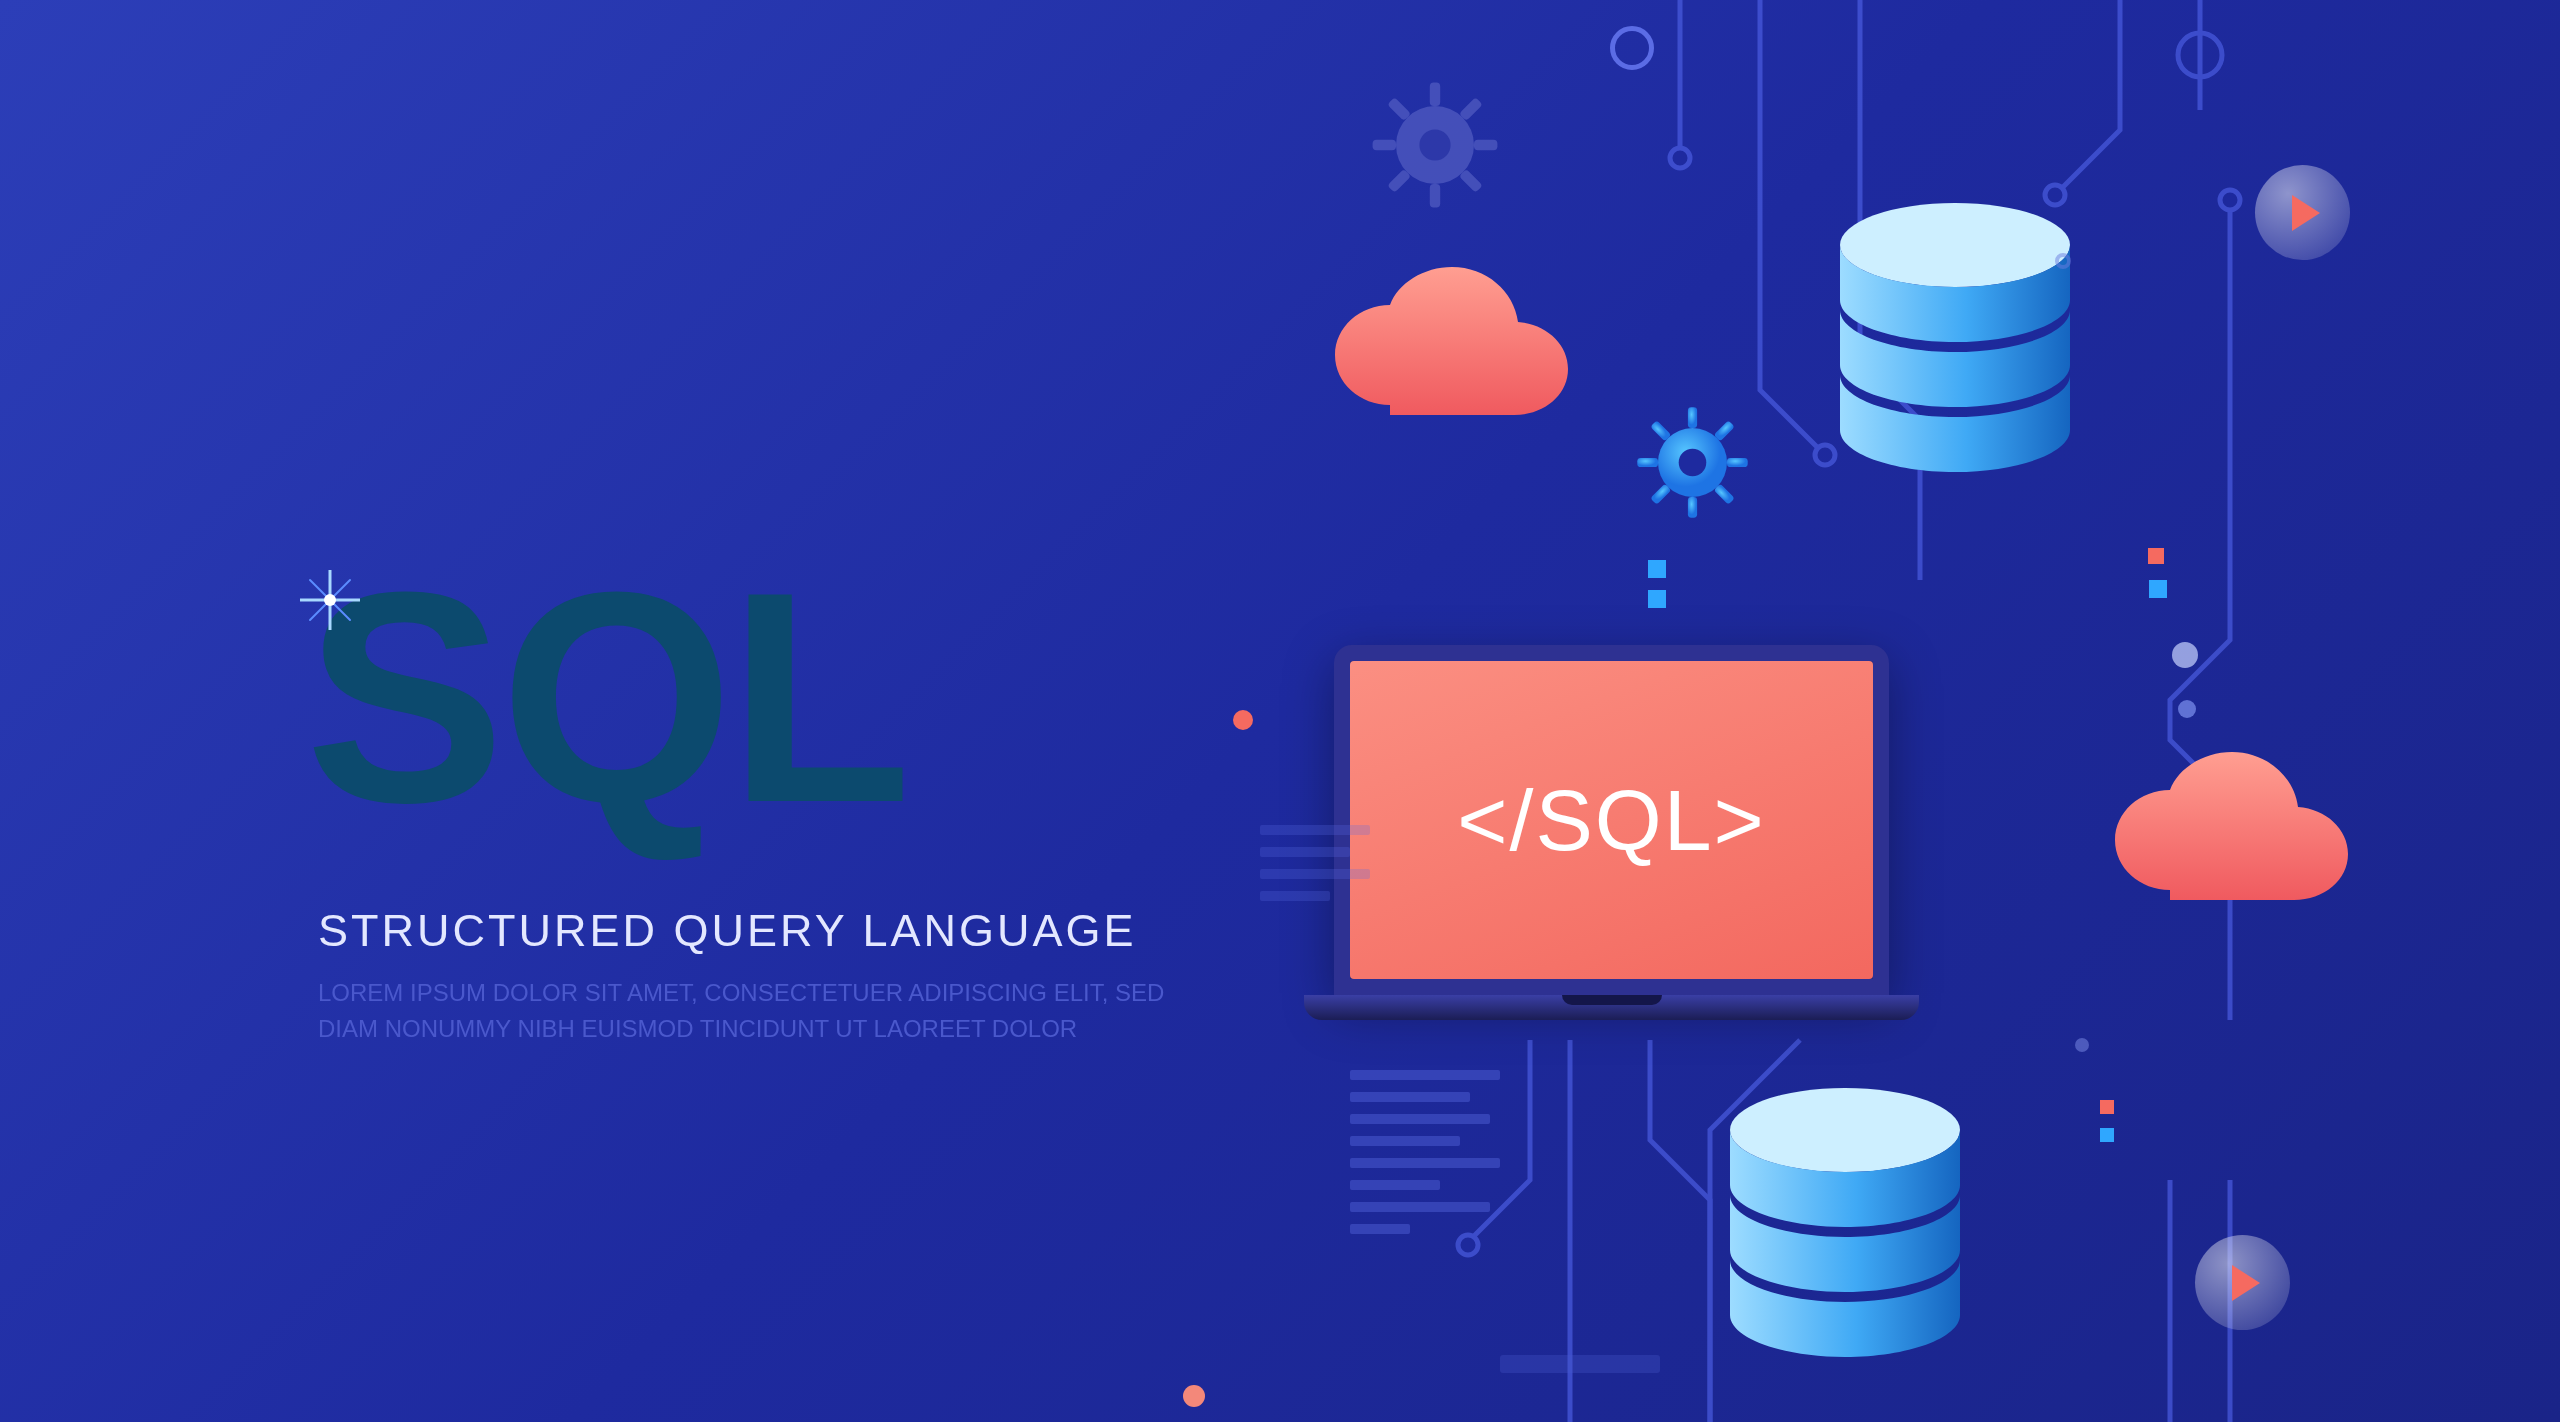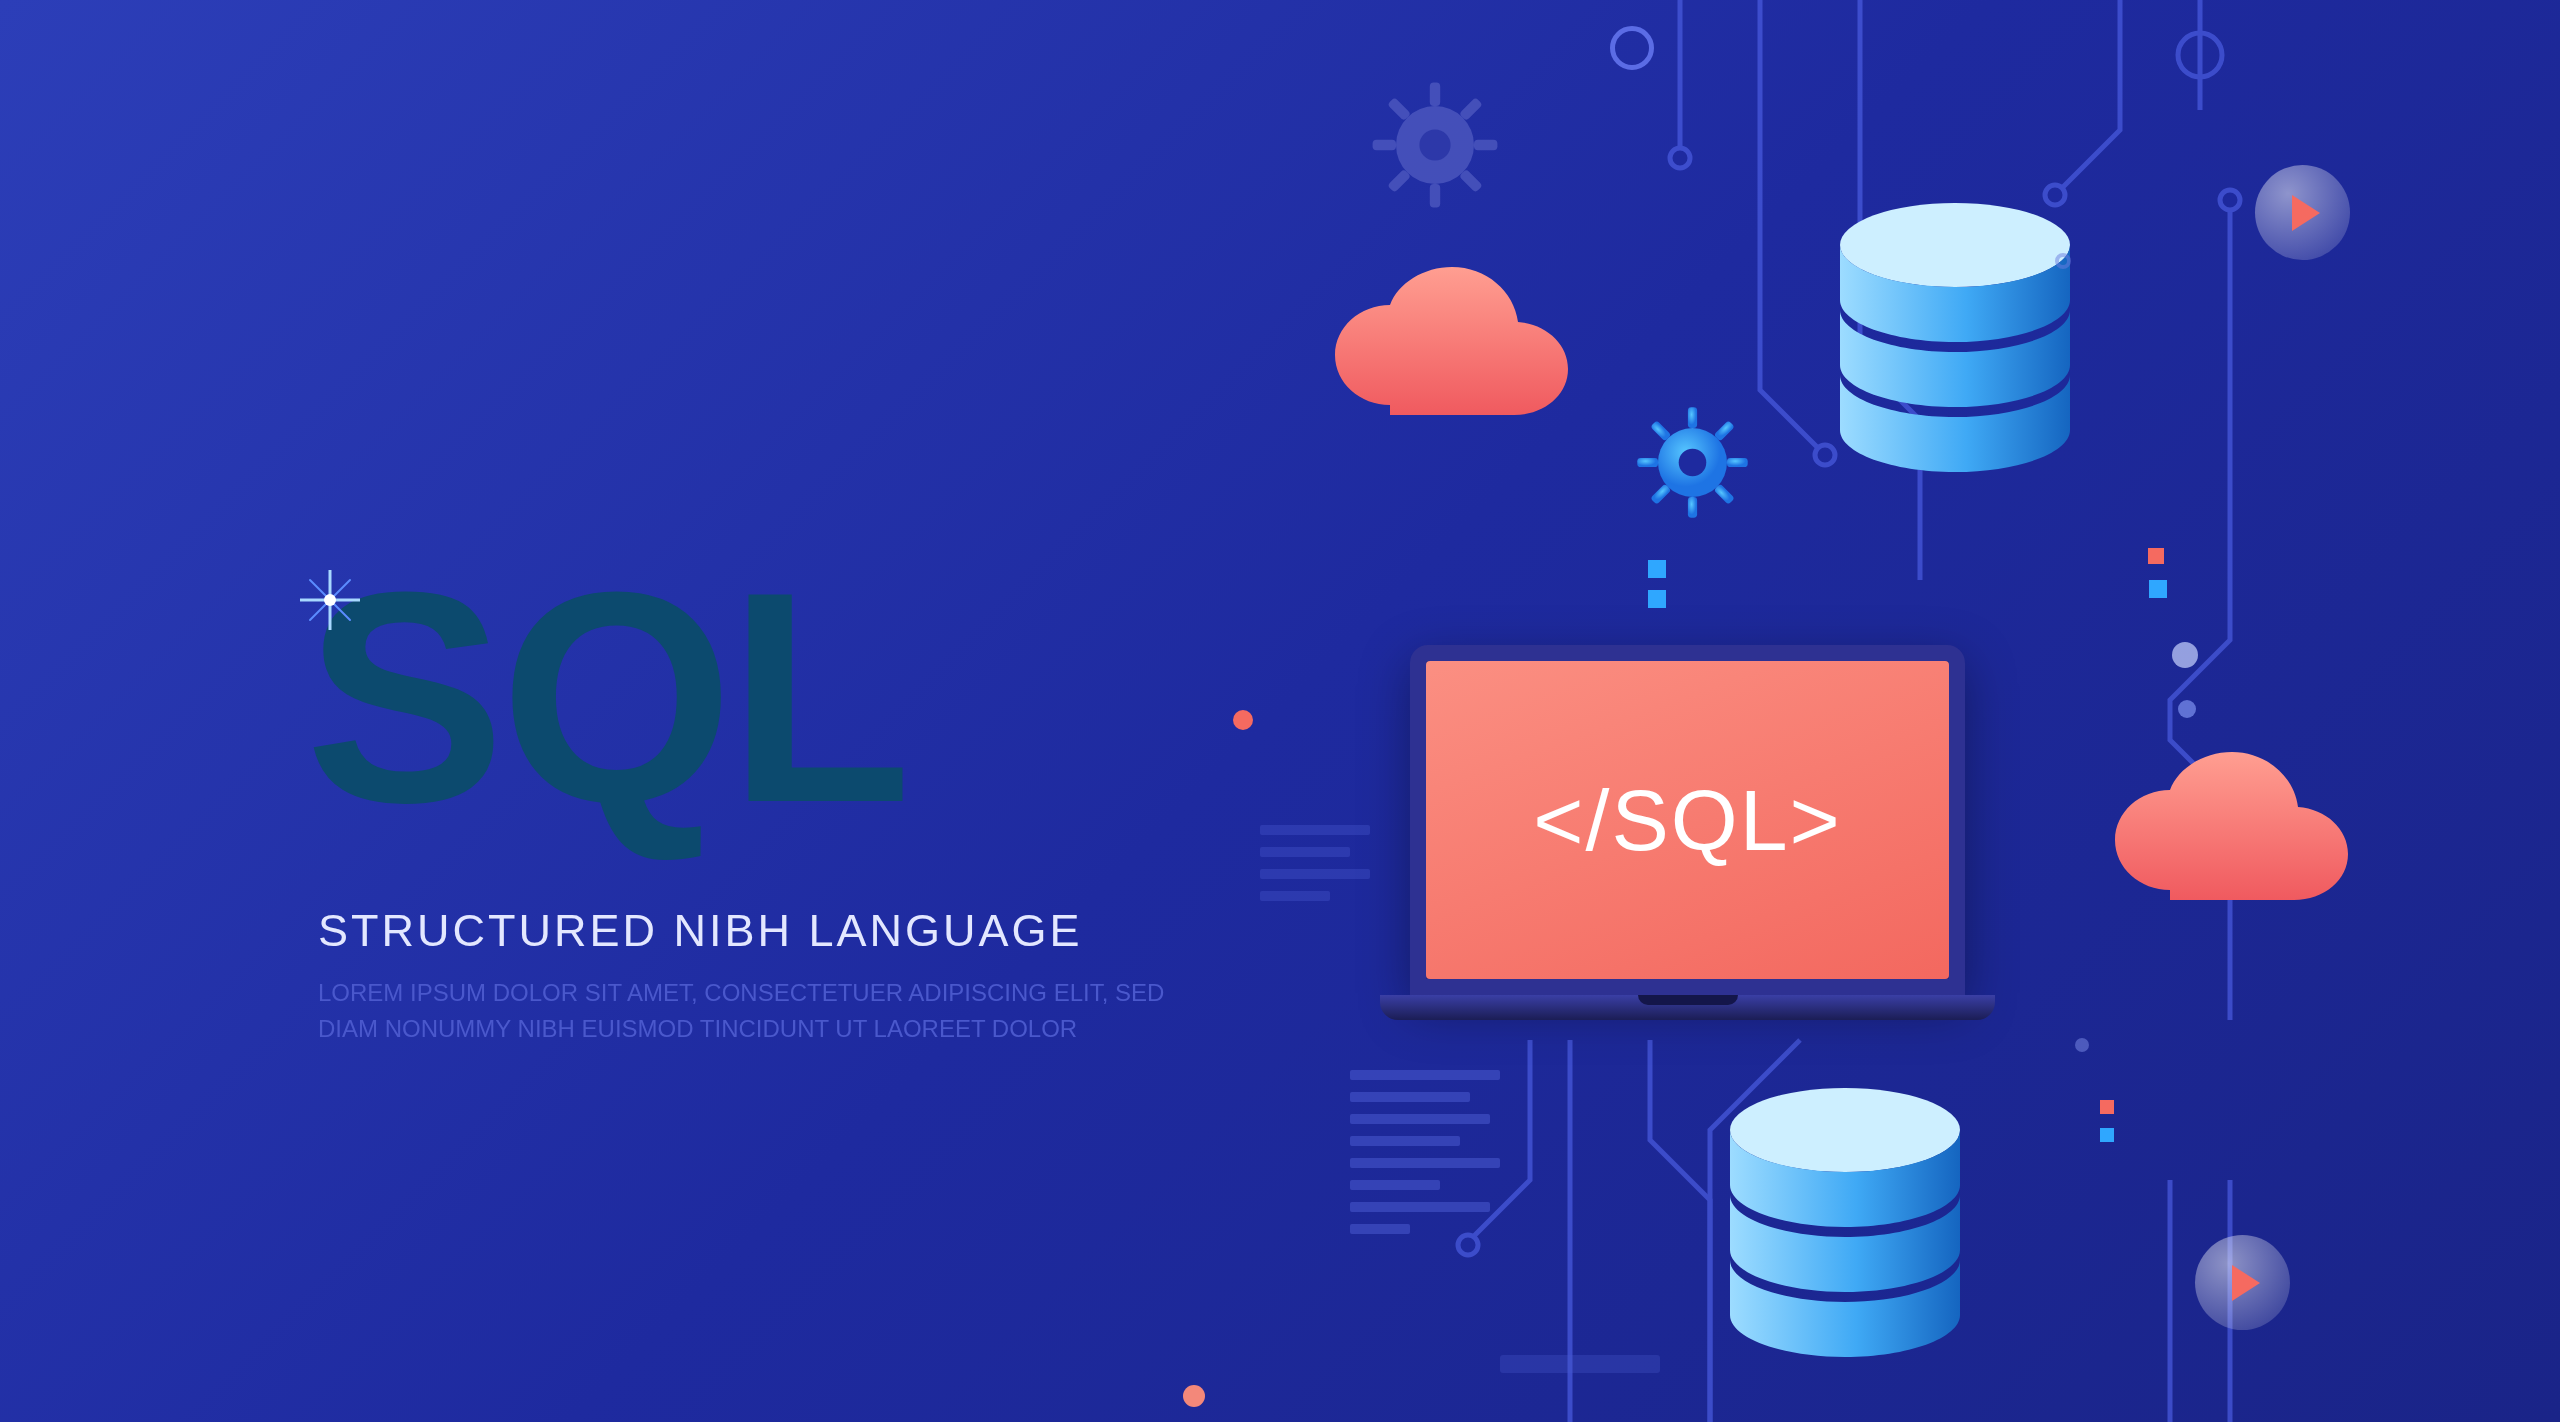--- a/index.html
+++ b/index.html
@@ -52,21 +52,21 @@
     height: 60px;
   }
 
   
   .trace { position: absolute; stroke: #4a5ce0; stroke-width: 5; fill: none; opacity: .7; }
   .trace circle { fill: #1e2a9f; stroke: #4a5ce0; stroke-width: 5; }
 
   
   .laptop {
     position: absolute;
-    left: 1380px;
+    left: 1304px;
     top: 645px;
     width: 615px;
   }
   .laptop-bezel {
     width: 555px;
     height: 350px;
     margin: 0 auto;
     background: #25277b;
     border: 16px solid #2e3192;
     border-radius: 18px 18px 0 0;
@@ -174,21 +174,21 @@
     <path d="M930 1180 v242"></path>
 
     <path d="M270 1040 v382"></path>
     <path d="M350 1040 v100 l60 60 v222"></path>
     <path d="M230 1040 v140 l-60 60"></path>
     <circle cx="168" cy="1245" r="10"></circle>
     <path d="M500 1040 l-90 90 v292"></path>
   </svg>
 
   <div class="hl-title">SQL</div>
-  <div class="hl-sub">STRUCTURED NIBH LANGUAGE</div>
+  <div class="hl-sub">STRUCTURED QUERY LANGUAGE</div>
   <div class="hl-lorem">LOREM IPSUM DOLOR SIT AMET, CONSECTETUER ADIPISCING ELIT, SED
 DIAM NONUMMY NIBH EUISMOD TINCIDUNT UT LAOREET DOLOR</div>
 
   <svg class="sparkle" viewBox="0 0 60 60">
     <g stroke-linecap="round">
       <line x1="30" y1="0" x2="30" y2="60" stroke="#a8d8ff" stroke-width="3"></line>
       <line x1="0" y1="30" x2="60" y2="30" stroke="#a8d8ff" stroke-width="3"></line>
       <line x1="10" y1="10" x2="50" y2="50" stroke="#5b8cff" stroke-width="2"></line>
       <line x1="50" y1="10" x2="10" y2="50" stroke="#5b8cff" stroke-width="2"></line>
     </g>

